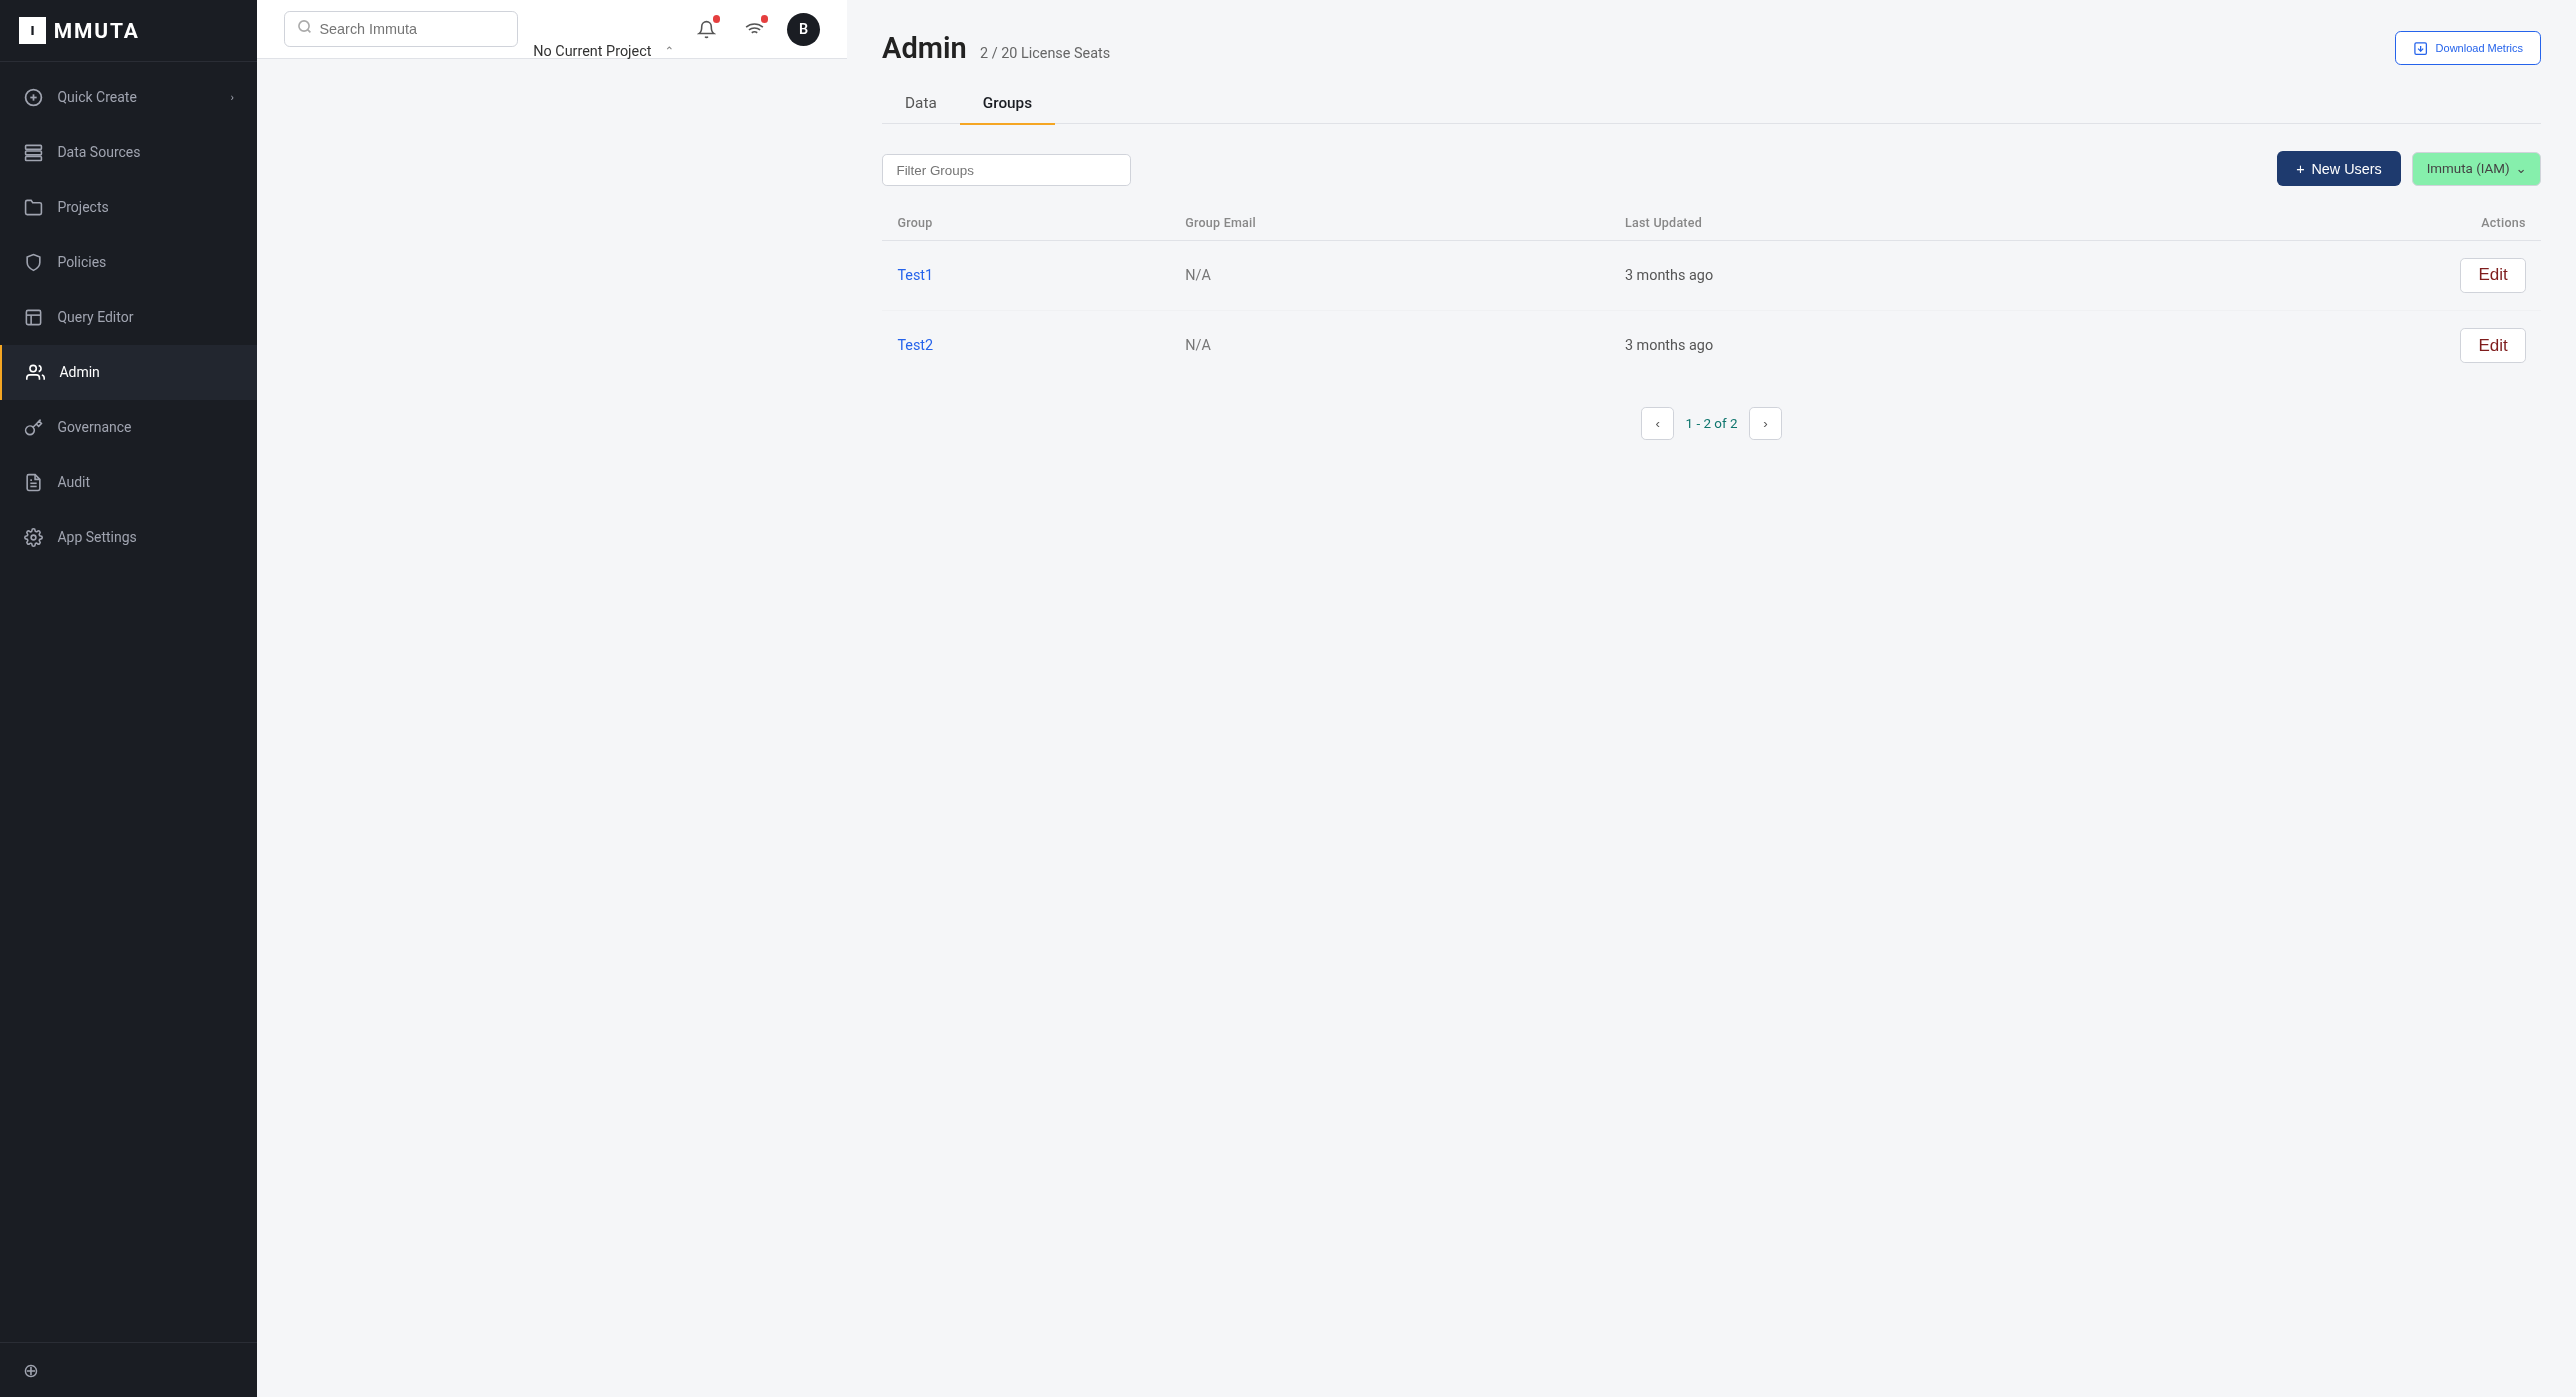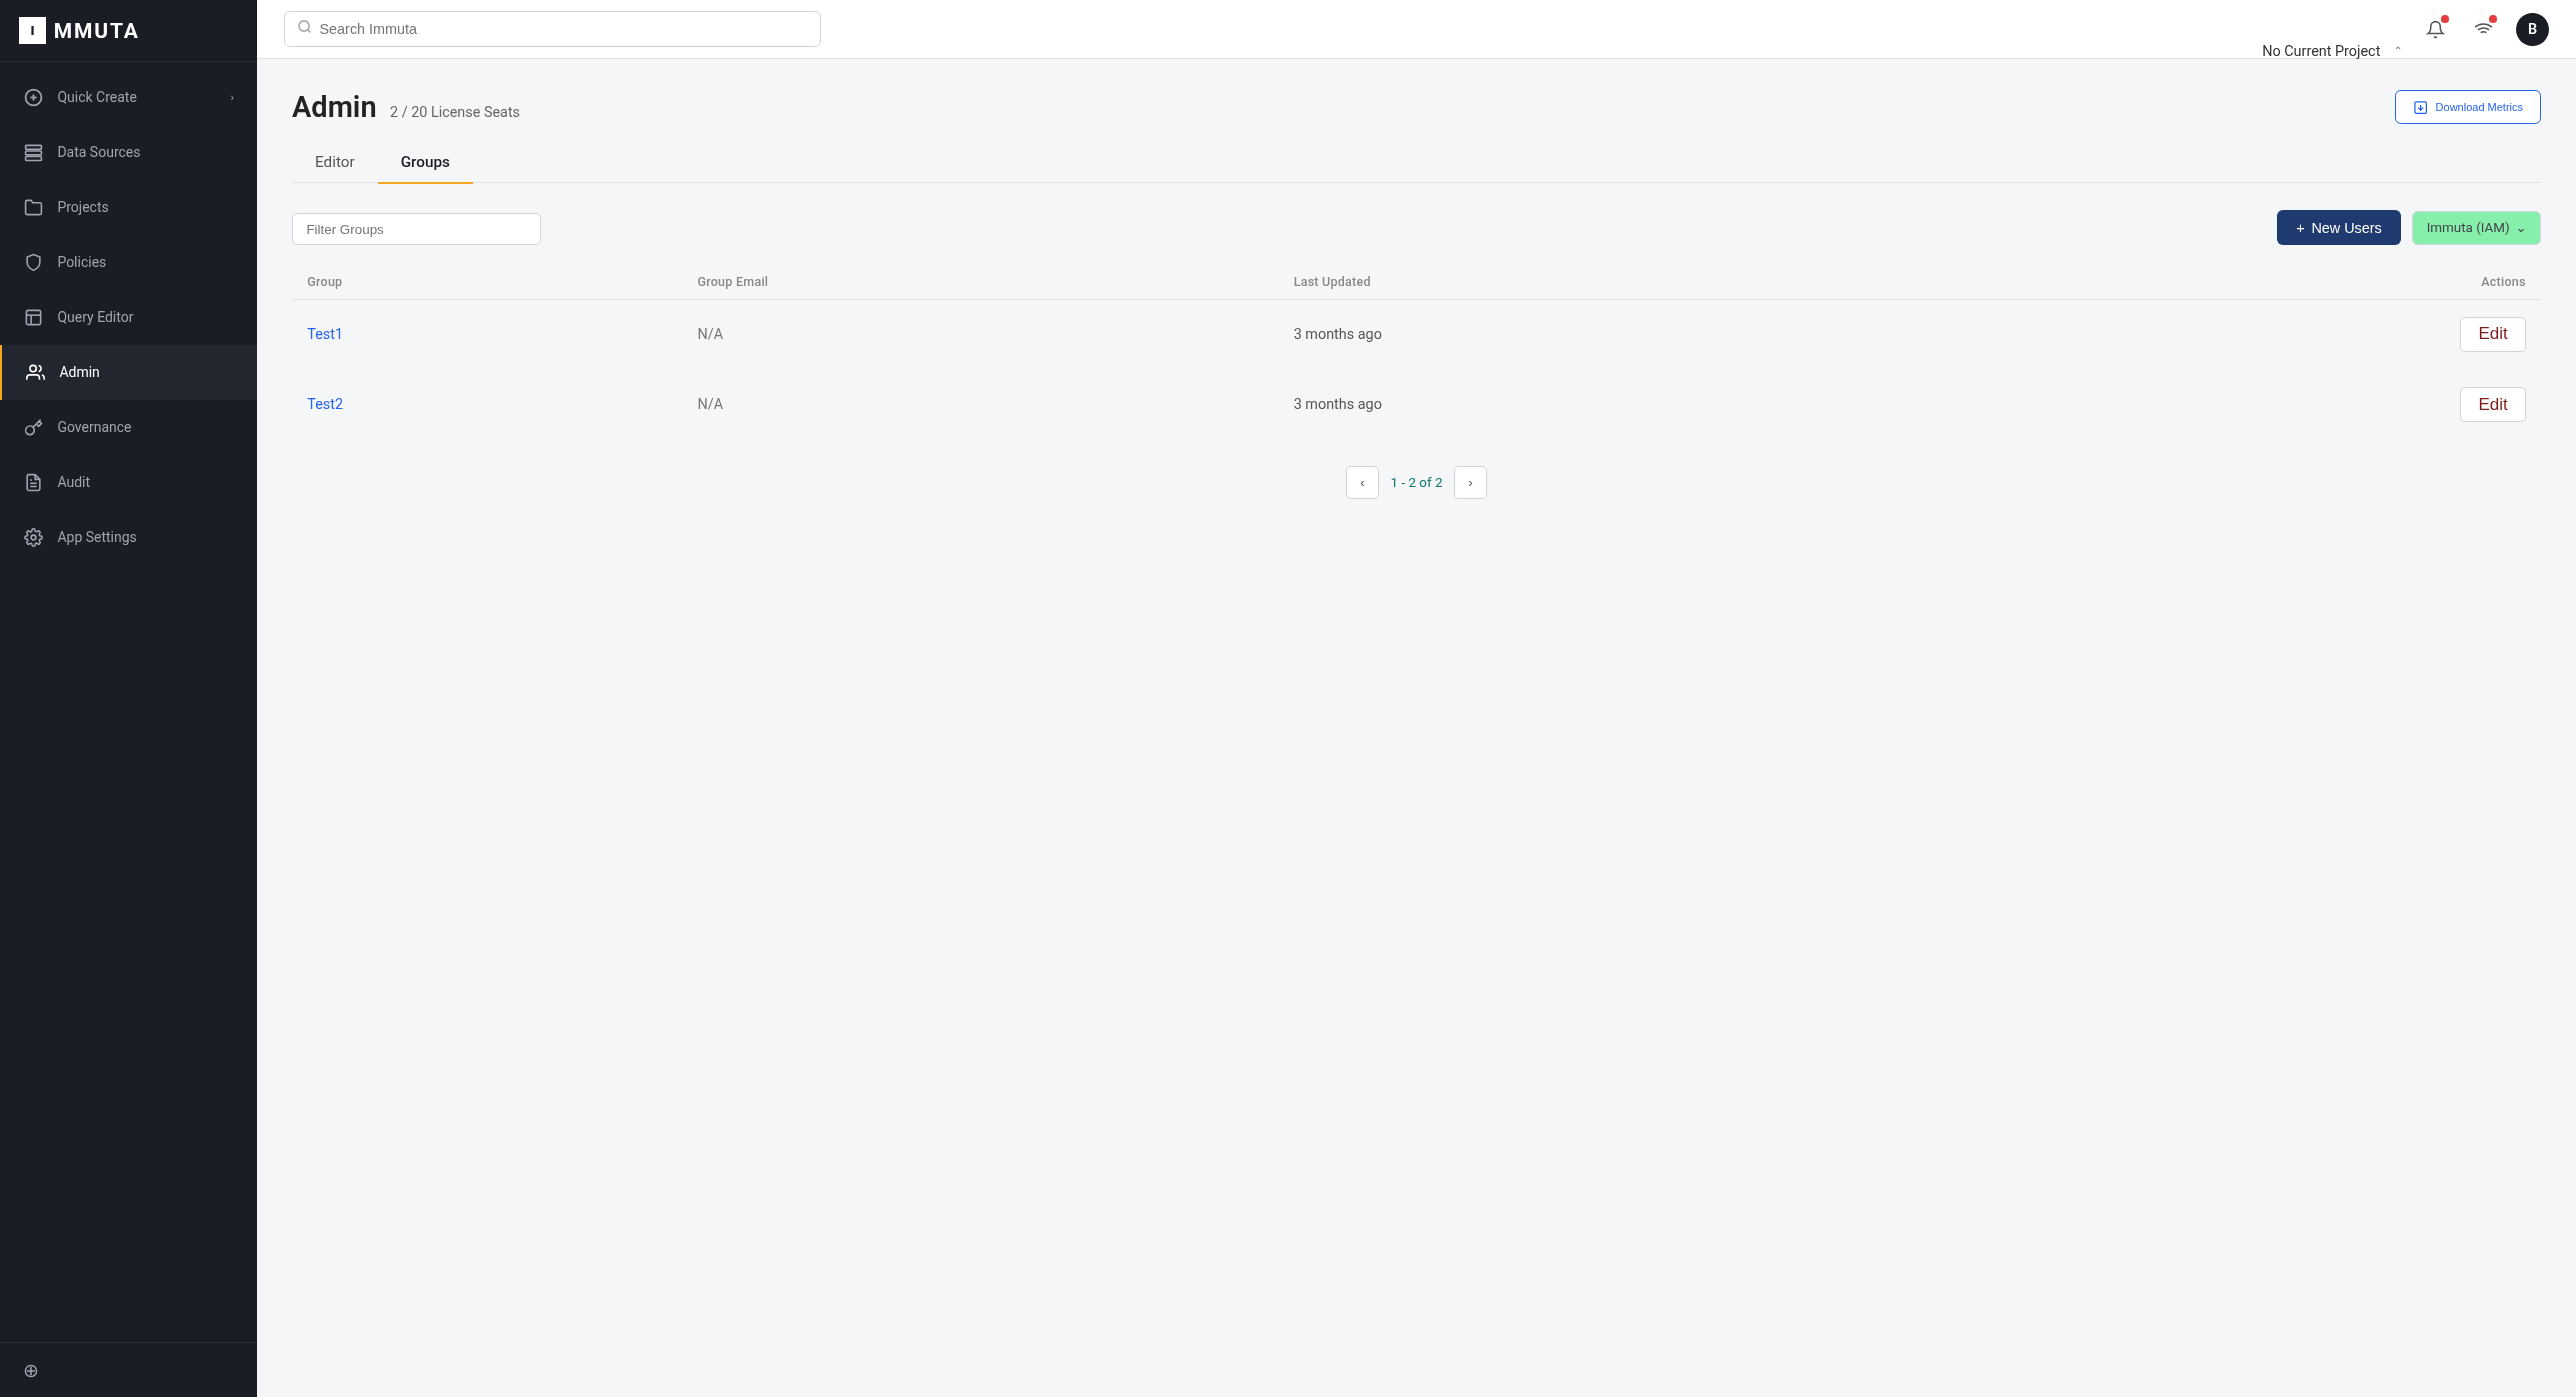--- a/index.html
+++ b/index.html
@@ -44,21 +44,21 @@
     }
     .nav-item.active { background: #22262f; color: #fff; border-left: 2.9px solid #f5a623; }
     .nav-item .nav-icon { width: 21px; height: 21px; display: flex; align-items: center; justify-content: center; flex-shrink: 0; font-size: 17px; }
     .nav-item .nav-label { font-size: 14px; }
     .nav-item .nav-arrow { margin-left: auto; font-size: 11.5px; }
 
     .sidebar-bottom { padding: 15.3px 23px; border-top: 1px solid #2a2d35; }
     .sidebar-bottom-icon { color: #a0a4b0; cursor: pointer; font-size: 19px; }
 
     
-    .main { flex: 1; display: flex; flex-direction: column; overflow: hidden; }
+    .main { flex: 1; display: flex; flex-direction: row; overflow: hidden; }
 
     
     .topbar {
       background: #fff;
       border-bottom: 1px solid #e0e2e7;
       display: flex; align-items: center;
       padding: 0 27px;
       height: 59px;
       gap: 15.3px;
     }
@@ -354,21 +354,21 @@
         <svg width="15.3" height="15.3" viewBox="0 0 24 24" fill="none" stroke="currentColor" stroke-width="2">
             <rect x="3" y="3" width="18" height="18" rx="2"></rect>
             <polyline points="8 12 12 16 16 12"></polyline>
             <line x1="12" y1="8" x2="12" y2="16"></line>
           </svg>
         <span>Download Metrics</span>
       </button>
     </div>
 
     <div class="tabs-bar">
-      <div class="tab">Editor</div>
+      <div class="tab">Data</div>
       <div class="tab active">Groups</div>
     </div>
 
     <div class="table-toolbar">
       <input class="filter-input" type="text" placeholder="Filter Groups" style="">
       <div class="table-toolbar-right">
         <button class="new-group-btn">
           <span>+</span>
           <span>New Users</span>
         </button>

